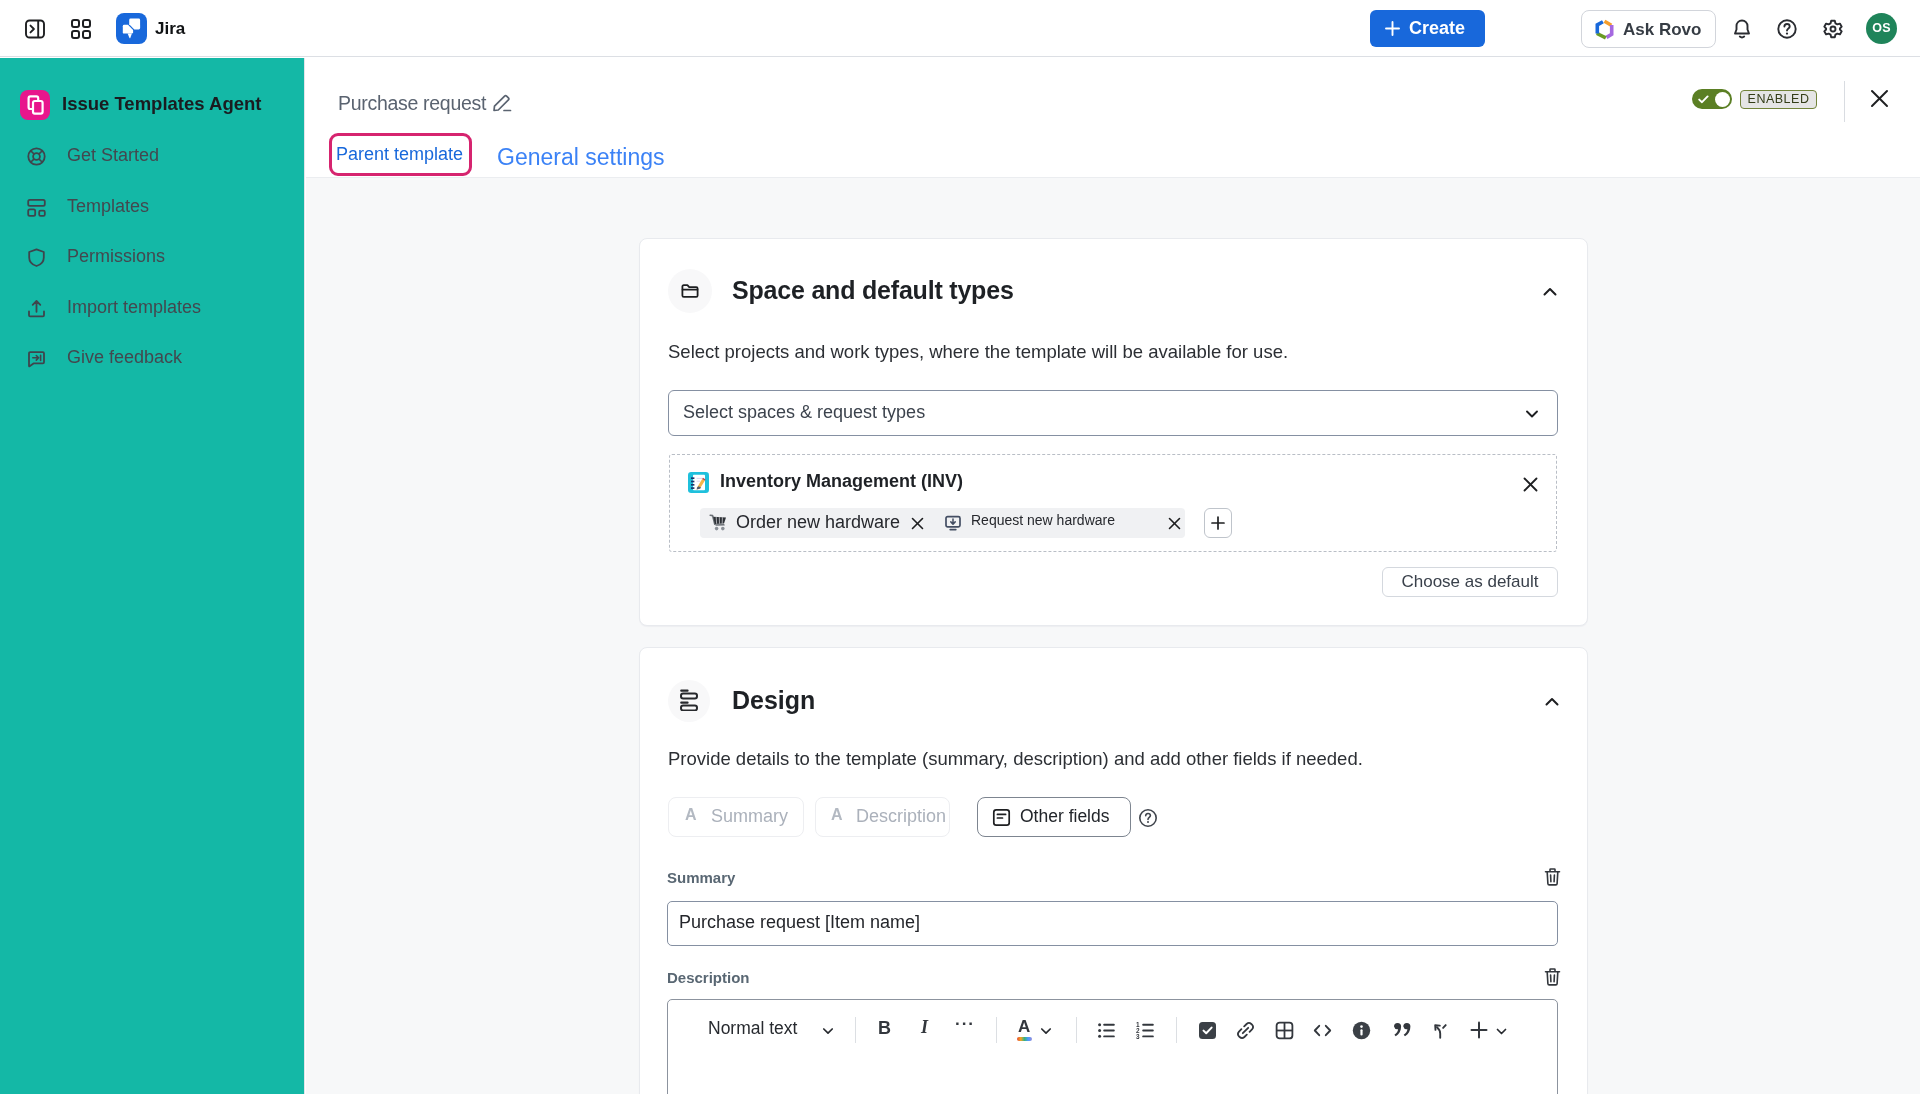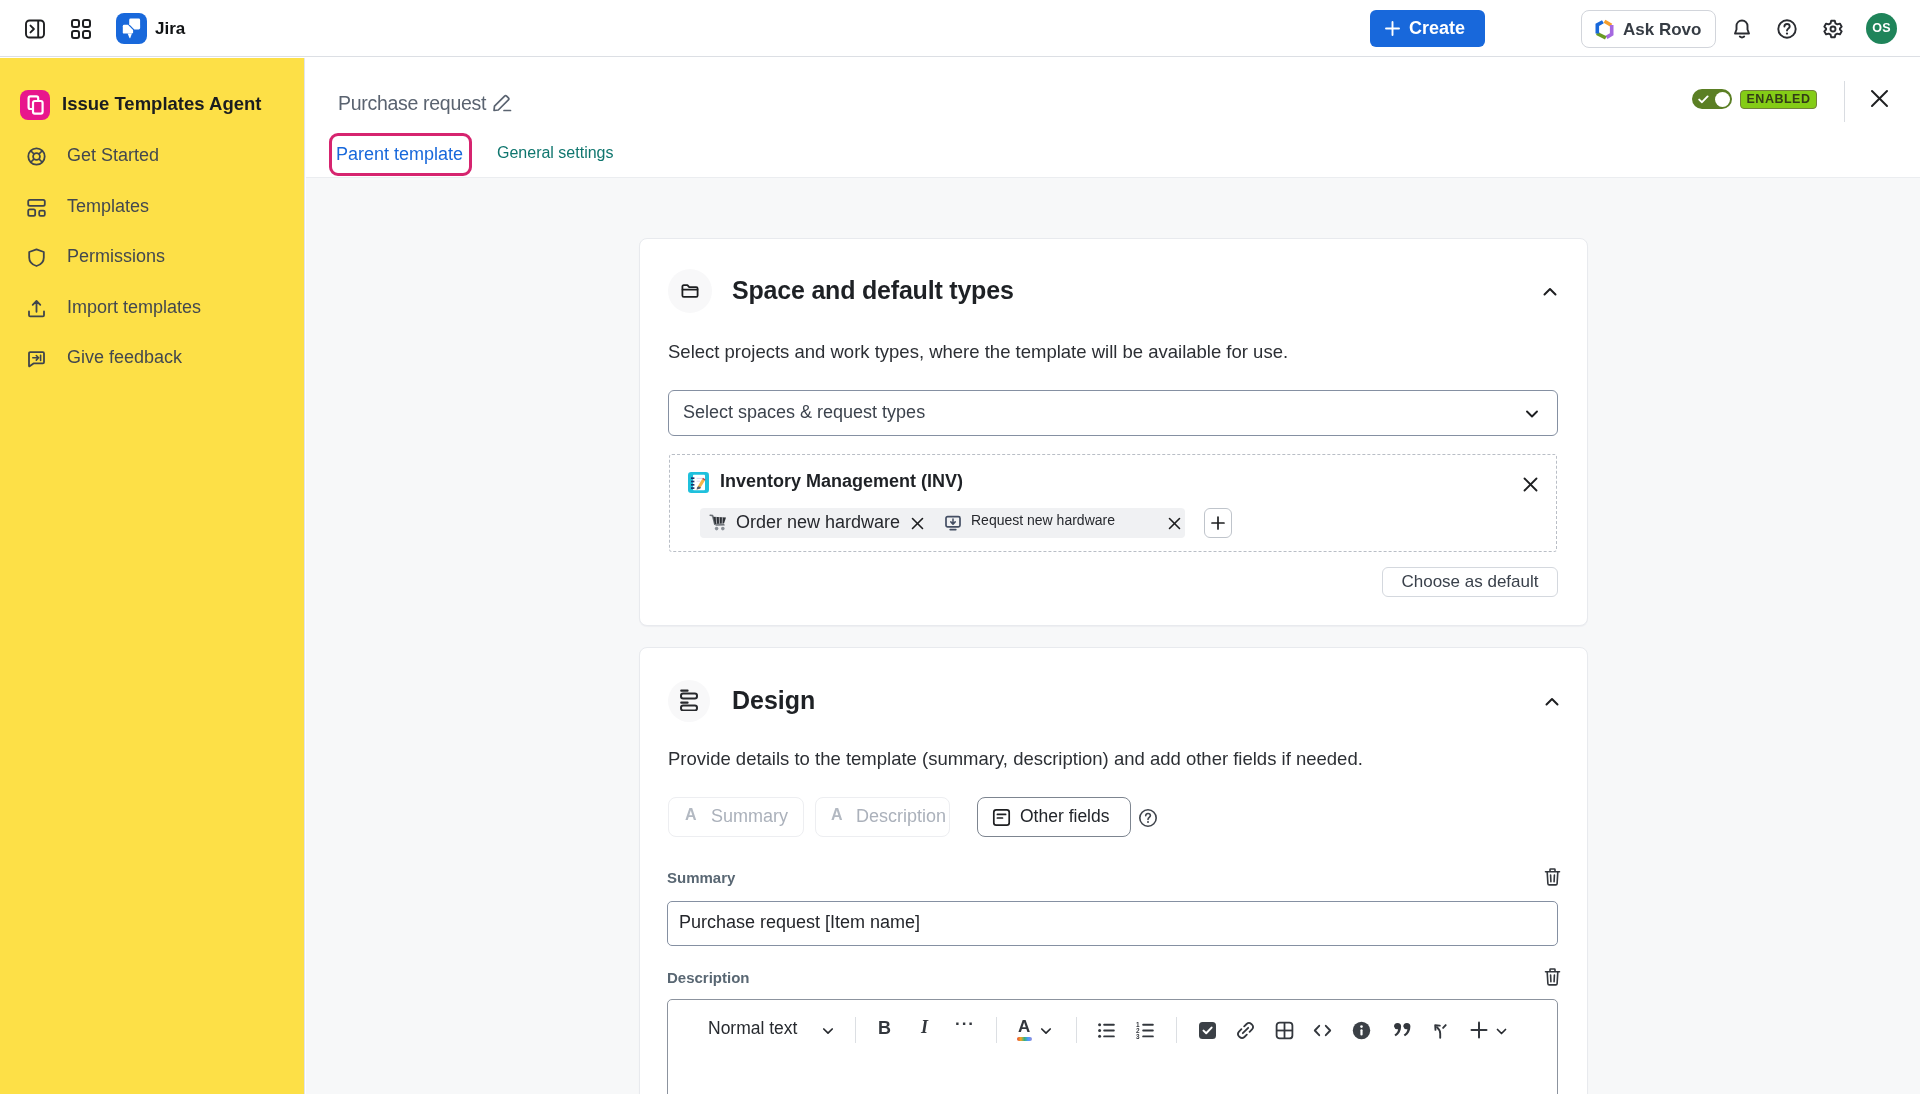--- a/index.html
+++ b/index.html
@@ -57,21 +57,21 @@
         <circle cx="12" cy="12" r="8.7"></circle>
         <path d="M9.4 9.6 C9.4 8 10.5 7 12 7 C13.6 7 14.7 8 14.7 9.4 C14.7 11.5 12 11.3 12 13.6" stroke-linecap="round"></path>
         <circle cx="12" cy="16.6" r="1.15" fill="#2a2c31" stroke="none"></circle>
       </svg>
     <svg class="abs" style="left:1821px;top:17px;" width="24" height="24" viewBox="0 0 24 24" fill="none" stroke="#2a2c31" stroke-width="1.9" stroke-linejoin="round">
         <path d="M10.2 3.8 L13.8 3.8 L14.4 6.3 L16.4 7.4 L18.9 6.6 L20.7 9.7 L18.9 11.5 L18.9 12.5 L20.7 14.3 L18.9 17.4 L16.4 16.6 L14.4 17.7 L13.8 20.2 L10.2 20.2 L9.6 17.7 L7.6 16.6 L5.1 17.4 L3.3 14.3 L5.1 12.5 L5.1 11.5 L3.3 9.7 L5.1 6.6 L7.6 7.4 L9.6 6.3 Z"></path>
         <circle cx="12" cy="12" r="2.5"></circle>
       </svg>
     <div class="abs" style="left:1866px;top:13px;width:31px;height:31px;border-radius:50%;background:#1f845a;color:#fff;font-size:12.5px;font-weight:700;text-align:center;line-height:31px;letter-spacing:.3px;">OS</div>
   </div>
-  <div id="sidebar" class="abs" style="left:0;top:58px;width:305px;height:1036px;background:#fde047;border-right:1px solid #e2e4e9;">
+  <div id="sidebar" class="abs" style="left:0;top:58px;width:305px;height:1036px;background:#14b8a6;border-right:1px solid #e2e4e9;">
     <svg class="abs" style="left:20px;top:32px;" width="30" height="30" viewBox="0 0 30 30">
         <rect width="30" height="30" rx="8" fill="#e8168c"></rect>
         <rect x="8.6" y="6.4" width="9.6" height="12.6" rx="1.8" fill="none" stroke="#fff" stroke-width="2.2"></rect>
         <rect x="13" y="11" width="9.6" height="12.6" rx="1.8" fill="#e8168c" stroke="#fff" stroke-width="2.2"></rect>
       </svg>
     <div class="abs" style="left:62px;top:35px;font-size:18.5px;font-weight:700;color:#1a1c20;">Issue Templates Agent</div>
     <div class="abs sideitem" style="left:26px;top:88px;">
       <svg width="21" height="21" viewBox="0 0 21 21" fill="none" stroke="#3f444c" stroke-width="1.8">
           <circle cx="10.5" cy="10.5" r="8.2"></circle>
           <circle cx="10.5" cy="10.5" r="3.4"></circle>
@@ -108,29 +108,29 @@
     </div>
     <div class="abs" style="left:67px;top:289px;font-size:18px;color:#43484f;">Give feedback</div>
   </div>
   <div id="whitestrip" class="abs" style="left:306px;top:58px;width:1614px;height:119px;background:#fff;">
     <div class="abs" style="left:32px;top:34px;font-size:19.5px;color:#5a6370;letter-spacing:-0.3px;">Purchase request</div>
     <svg class="abs" style="left:186px;top:35px;" width="21" height="20" viewBox="0 0 21 20" fill="none" stroke="#5a6370" stroke-width="1.7" stroke-linecap="round" stroke-linejoin="round">
         <path d="M2.5 13.2 L12.6 3.1 Q13.6 2.1 14.6 3.1 L16.4 4.9 Q17.4 5.9 16.4 6.9 L6.3 17 L2 17.5 Z"></path>
         <line x1="12" y1="17.5" x2="18.5" y2="17.5"></line>
       </svg>
     <div class="abs" style="left:30px;top:86px;font-size:18px;color:#1868db;">Parent template</div>
-    <div class="abs" style="left:191px;top:86px;font-size:16px;color:#0f766e;">General settings</div>
+    <div class="abs" style="left:191px;top:86px;font-size:23px;color:#3b82f6;">General settings</div>
     <div class="abs" style="left:23px;top:75px;width:143px;height:43px;border:3.5px solid #d6246f;border-radius:9px;"></div>
     <div class="abs" style="left:1386px;top:31px;width:40px;height:20px;border-radius:10px;background:#5b7f24;">
       <svg class="abs" style="left:6px;top:5.5px;" width="11" height="9" viewBox="0 0 11 9" fill="none" stroke="#fff" stroke-width="1.9" stroke-linecap="round" stroke-linejoin="round">
           <path d="M1.2 4.6 L4 7.2 L9.6 1.4"></path>
         </svg>
       <div class="abs" style="right:2.5px;top:2.5px;width:15px;height:15px;border-radius:50%;background:#fff;"></div>
     </div>
-    <div class="abs" style="left:1434px;top:31.5px;width:77px;height:19px;border:1.5px solid #72833a;border-radius:4px;background:#84cc16;font-size:12.5px;font-weight:700;color:#333c17;text-align:center;line-height:16.5px;letter-spacing:.5px;">ENABLED</div>
+    <div class="abs" style="left:1434px;top:31.5px;width:77px;height:19px;border:1.5px solid #72833a;border-radius:4px;background:#e5e5e5;font-size:12.5px;font-weight:400;color:#333c17;text-align:center;line-height:16.5px;letter-spacing:.5px;">ENABLED</div>
     <div class="abs" style="left:1538px;top:23px;width:1px;height:41px;background:#d9dce1;"></div>
     <svg class="abs" style="left:1562px;top:29px;" width="23" height="23" viewBox="0 0 23 23" stroke="#1e1f21" stroke-width="2" stroke-linecap="round">
         <line x1="4" y1="4" x2="19" y2="19"></line>
         <line x1="19" y1="4" x2="4" y2="19"></line>
       </svg>
   </div>
   <div id="gray" class="abs" style="left:306px;top:177px;width:1614px;height:917px;background:#f7f8f9;border-top:1px solid #ebedf0;"></div>
   <div id="card1" class="abs" style="left:639px;top:238px;width:949px;height:388px;background:#fff;border:1px solid #e8eaee;border-radius:8px;box-shadow:0 1px 1px rgba(9,30,66,.04);">
     <div class="abs" style="left:28px;top:30px;width:44px;height:44px;border-radius:50%;background:#f8f8f9;"></div>
     <svg class="abs" style="left:40px;top:42px;" width="20" height="20" viewBox="0 0 20 20" fill="none" stroke="#1e1f21" stroke-width="1.8" stroke-linecap="round" stroke-linejoin="round">

